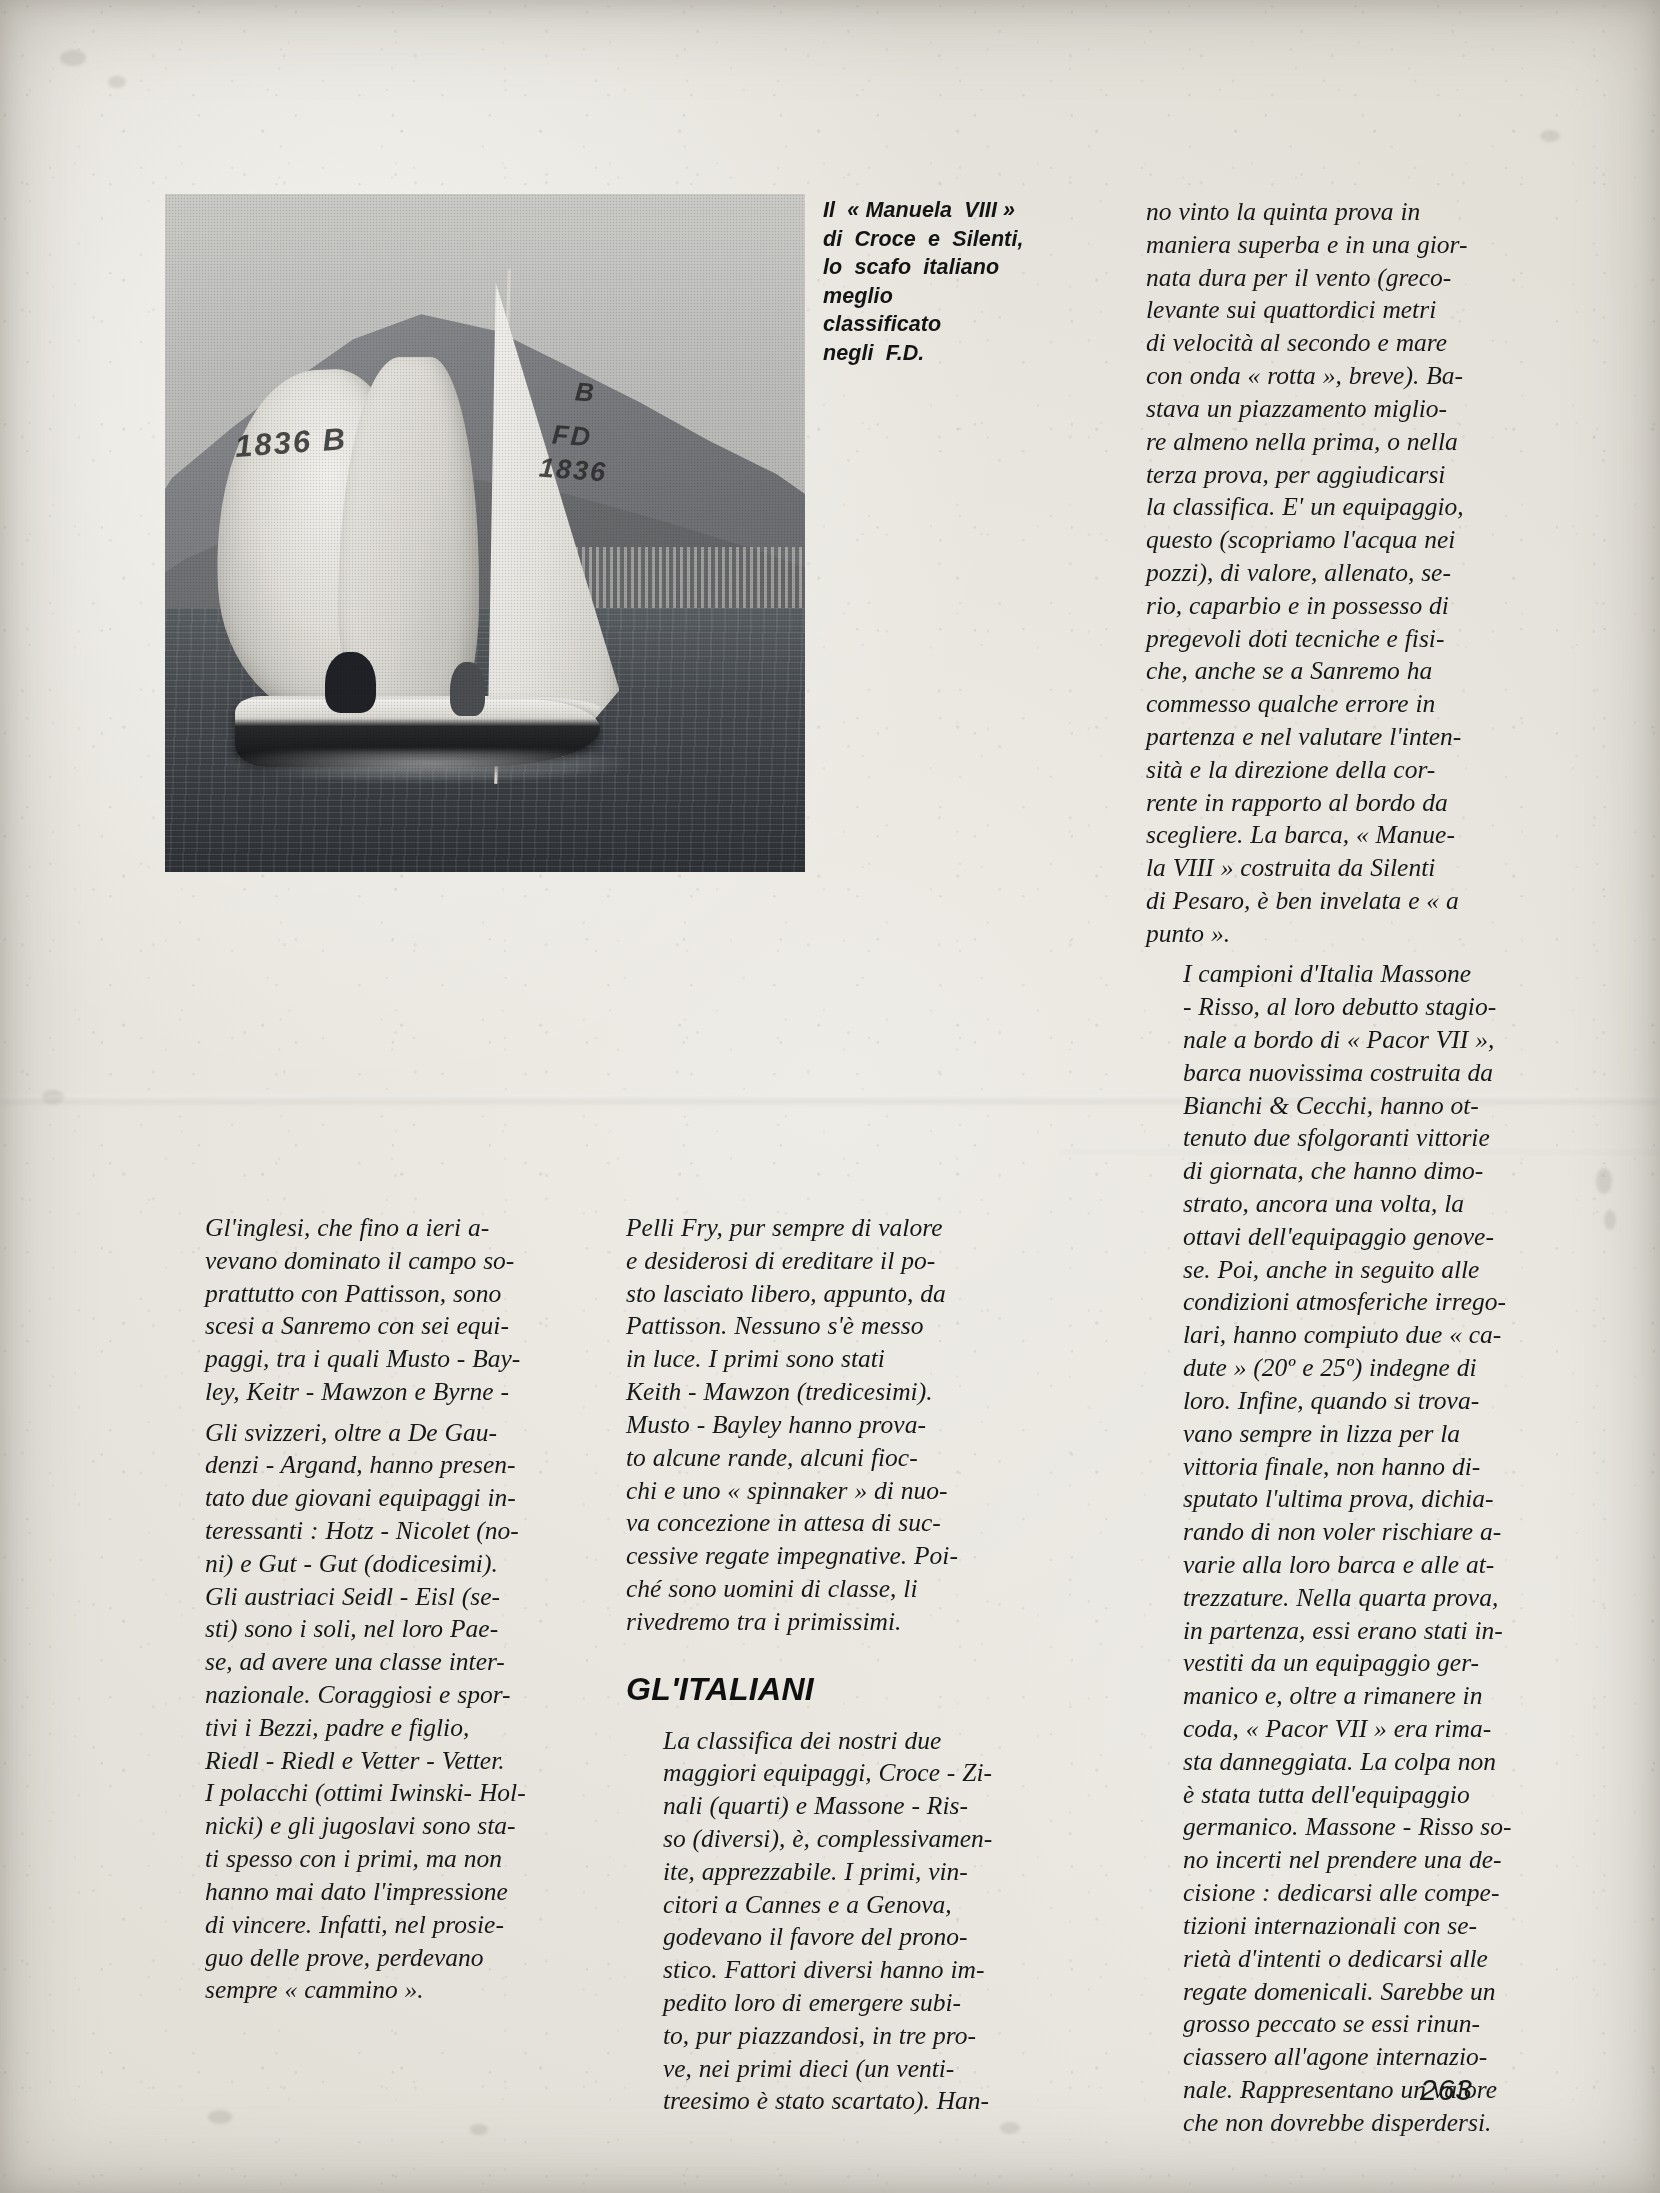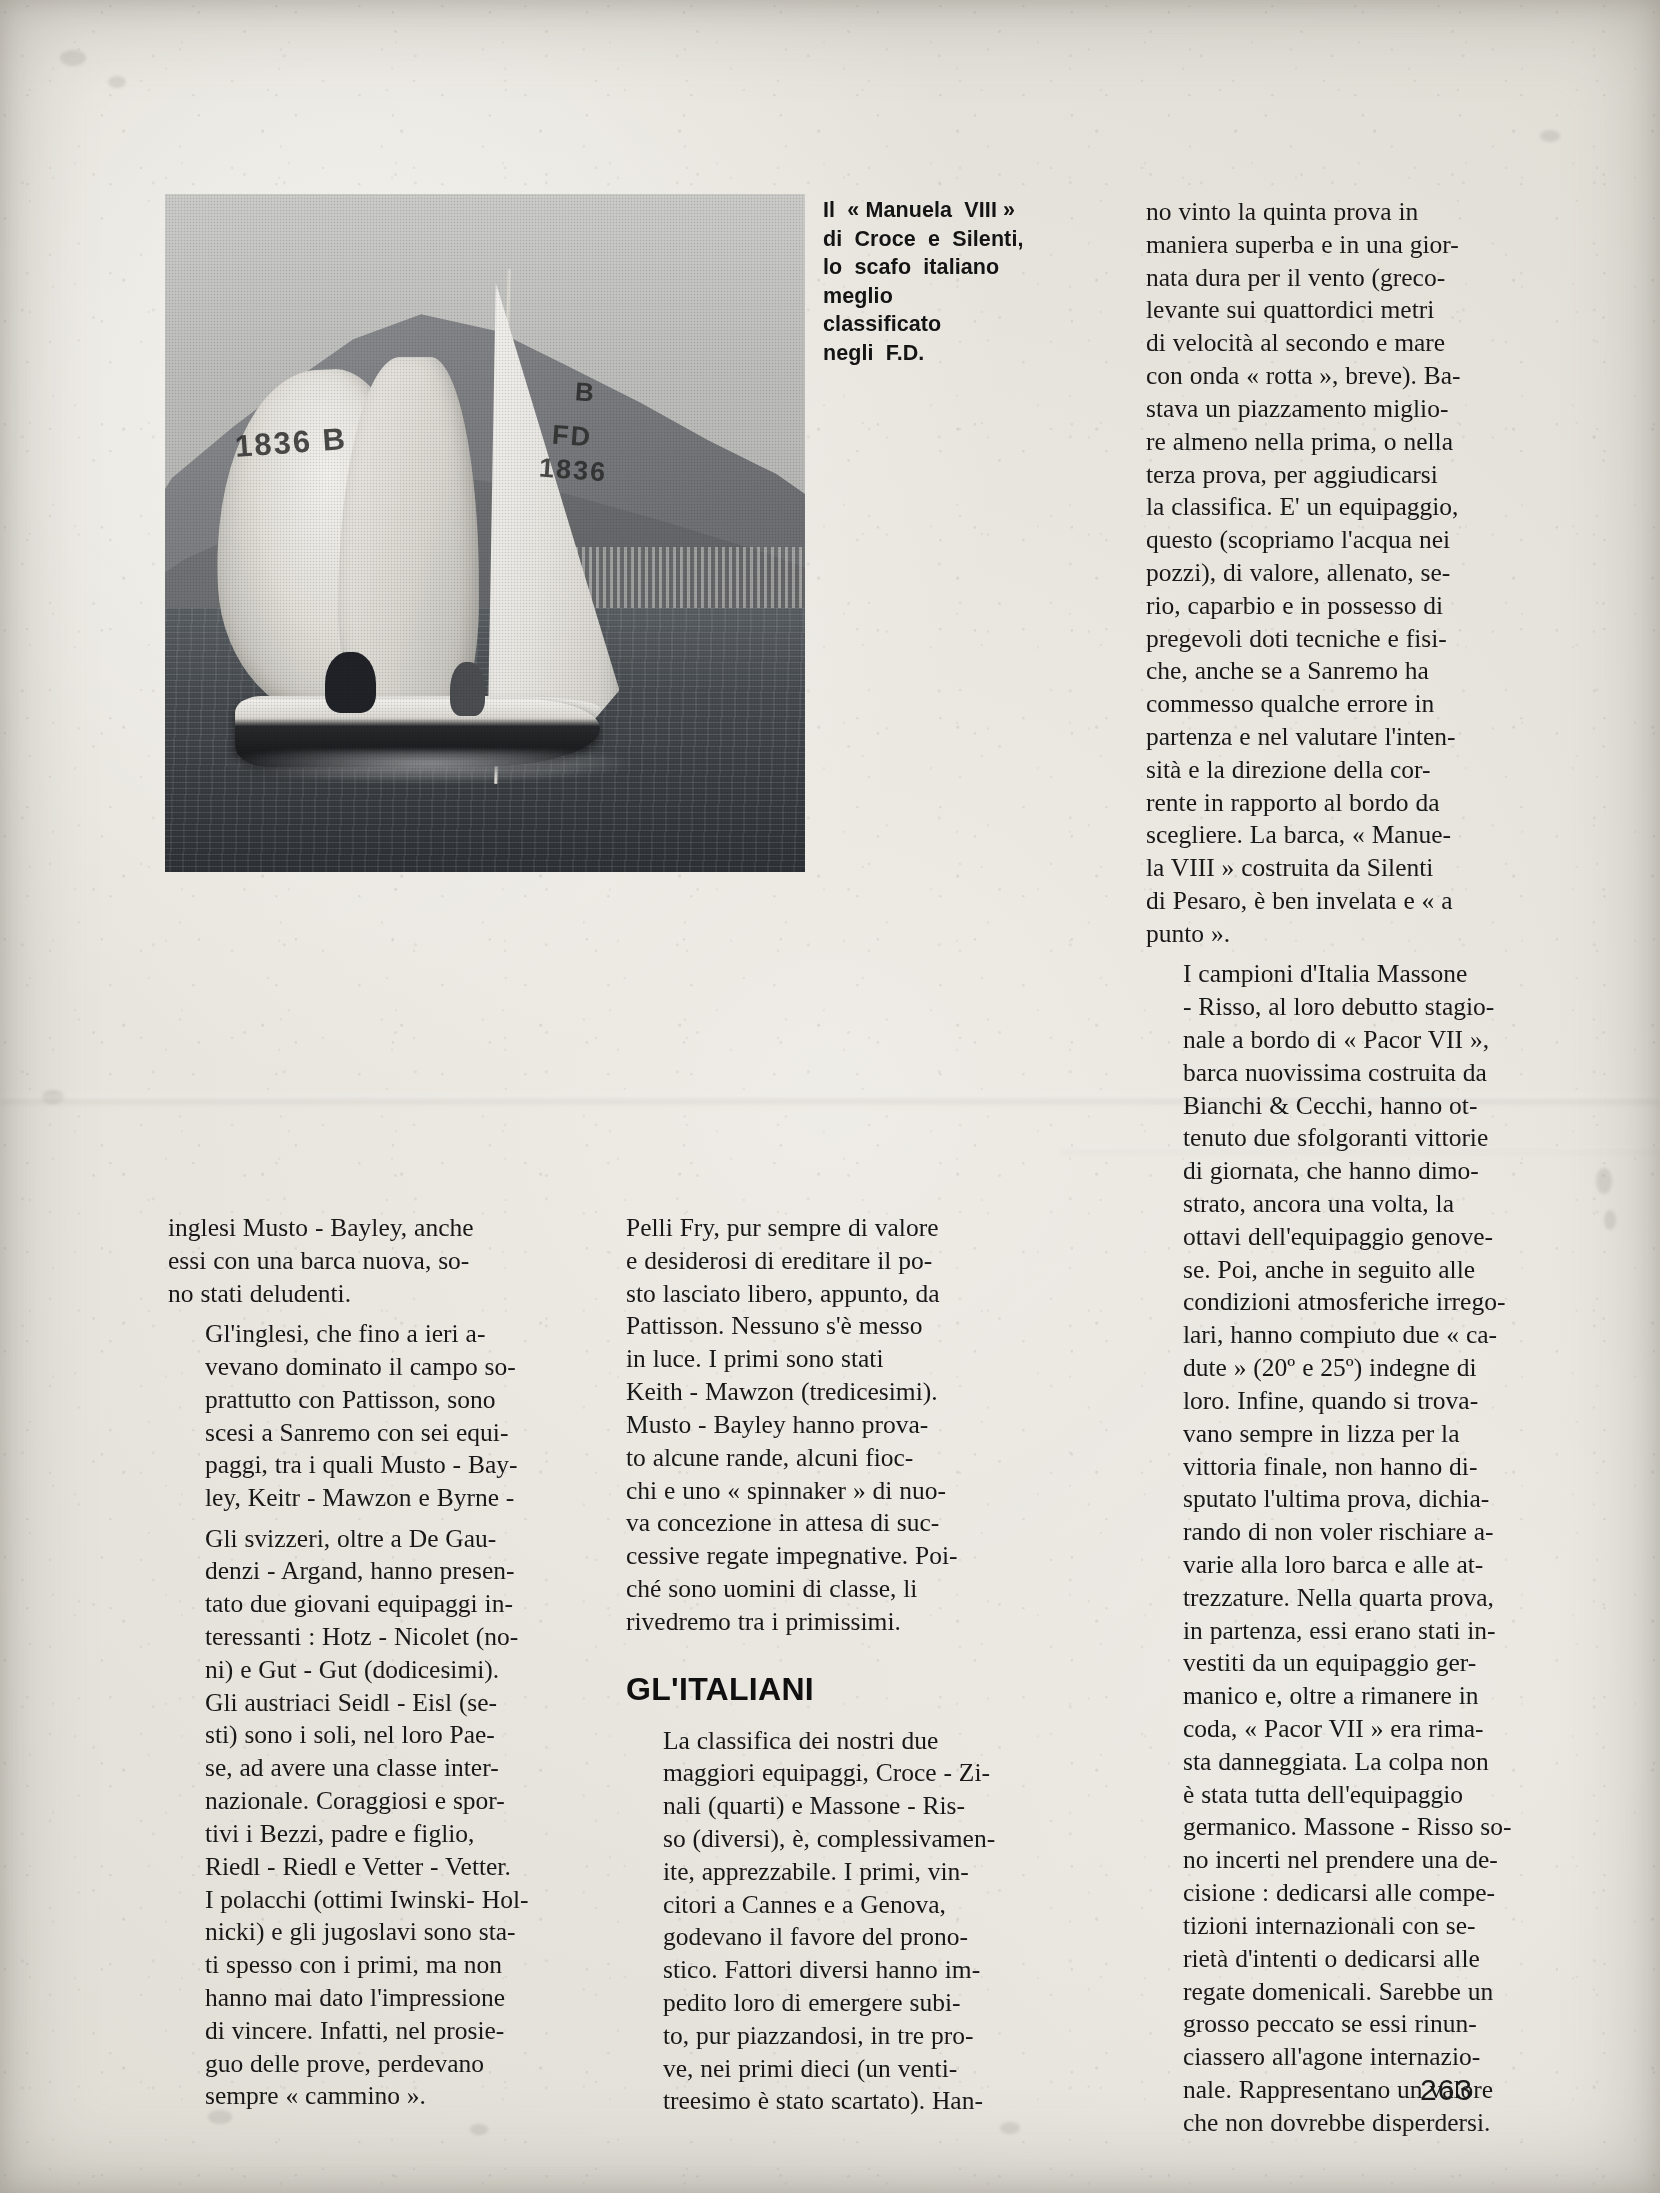--- a/index.html
+++ b/index.html
@@ -13,20 +13,21 @@
     width: 1660px;
     height: 2193px;
     margin: 0 auto;
     overflow: hidden;
     background:
       radial-gradient(ellipse 55% 45% at 22% 18%, #f3f2ee 0%, rgba(243,242,238,0) 70%),
       radial-gradient(ellipse 60% 50% at 80% 78%, #eceae4 0%, rgba(236,234,228,0) 72%),
       radial-gradient(ellipse 120% 90% at 50% 50%, #eeece6 0%, #e2dfd7 62%, #d2cec4 100%);
     font-family: "Liberation Serif", serif;
     color: #181818;
+    font-style: italic;
   }
   
   .grain {
     position: absolute;
     inset: 0;
     pointer-events: none;
     opacity: .5;
     background-image:
       radial-gradient(circle at 5% 12%, rgba(90,85,80,.22) 0 1px, transparent 1.6px),
       radial-gradient(circle at 17% 44%, rgba(90,85,80,.16) 0 1.2px, transparent 2px),
@@ -393,25 +394,20 @@
       <span class="ln">rietà d'intenti o dedicarsi alle</span>
       <span class="ln">regate domenicali. Sarebbe un</span>
       <span class="ln">grosso peccato se essi rinun-</span>
       <span class="ln">ciassero all'agone internazio-</span>
       <span class="ln">nale. Rappresentano un valore</span>
       <span class="ln">che non dovrebbe disperdersi.</span>
     </p>
   </div>
 
   <div class="col col-left inky">
-    <p>
-      <span class="ln">inglesi Musto - Bayley, anche</span>
-      <span class="ln">essi con una barca nuova, so-</span>
-      <span class="ln">no stati deludenti.</span>
-    </p>
     <p class="indent">
       <span class="ln">Gl'inglesi, che fino a ieri a-</span>
       <span class="ln">vevano dominato il campo so-</span>
       <span class="ln">prattutto con Pattisson, sono</span>
       <span class="ln">scesi a Sanremo con sei equi-</span>
       <span class="ln">paggi, tra i quali Musto - Bay-</span>
       <span class="ln">ley, Keitr - Mawzon e Byrne -</span>
     </p>
     <p class="indent">
       <span class="ln">Gli svizzeri, oltre a De Gau-</span>

